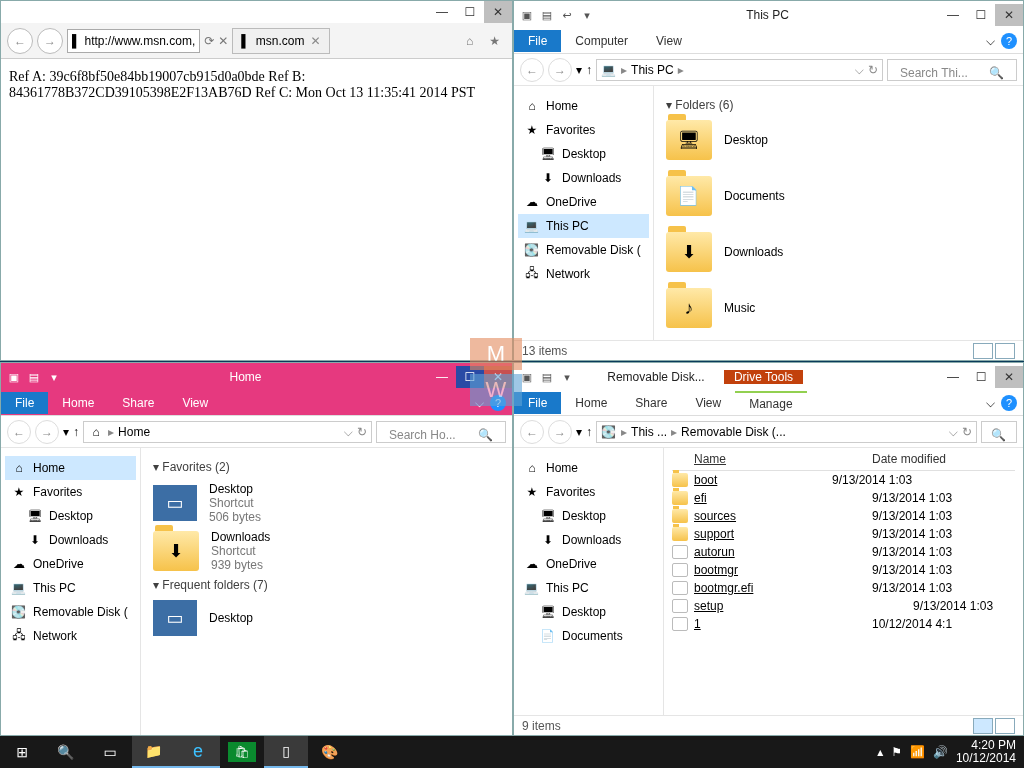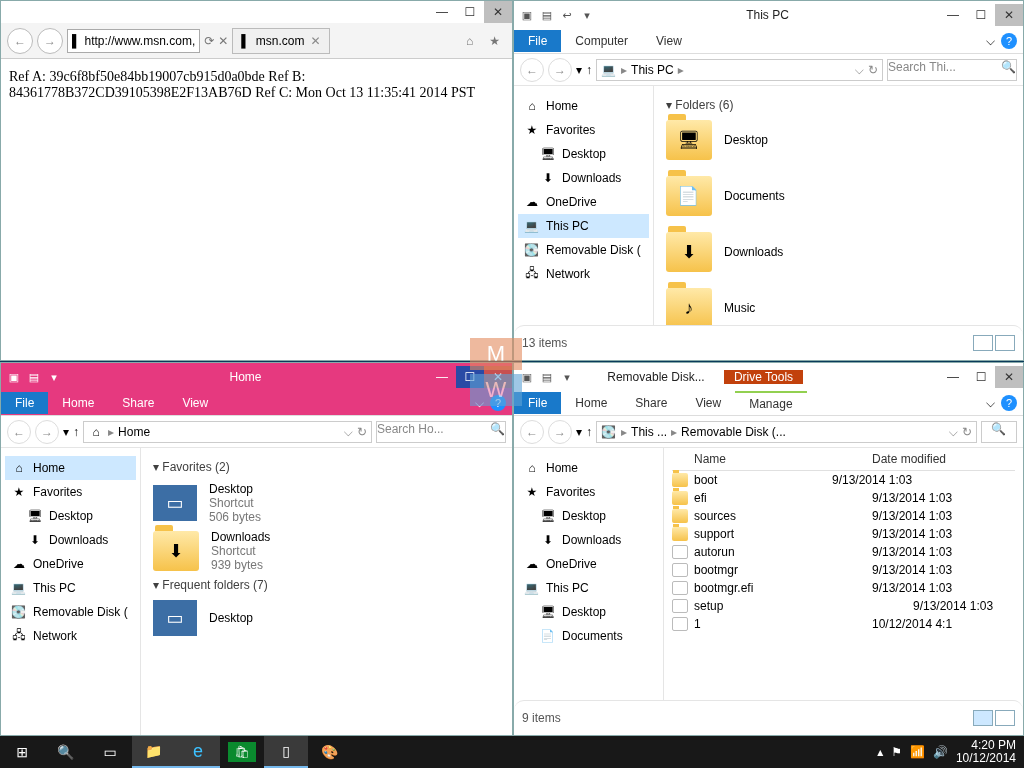--- a/index.html
+++ b/index.html
@@ -13,38 +13,38 @@
 .wbtn.close { background:#c75050; color:#fff; }
 .ribbon-tabs { height:25px; display:flex; align-items:center; border-bottom:1px solid #ddd; }
 .rtab { padding:4px 14px; font-size:12px; color:#333; }
 .rtab.file { background:#1979ca; color:#fff; }
 .ribbon-right { margin-left:auto; display:flex; align-items:center; gap:6px; padding-right:6px; }
 .help { width:16px; height:16px; border-radius:8px; background:#1e90ff; color:#fff; font-size:11px; text-align:center; line-height:16px; }
 .navbar { height:32px; border-bottom:1px solid #e5e5e5; display:flex; align-items:center; padding:0 6px; gap:4px; }
 .nvb { width:24px; height:24px; border:1px solid #ddd; border-radius:12px; display:flex; align-items:center; justify-content:center; color:#888; font-size:12px; }
 .addrbar { flex:1; height:22px; border:1px solid #ccc; display:flex; align-items:center; padding:0 4px; gap:4px; }
 .addrbar .seg { font-size:12px; }
-.searchbox { width:130px; height:22px; border:1px solid #ccc; display:flex; align-items:flex-start; padding:0 0; color:#888; }
+.searchbox { width:130px; height:22px; border:1px solid #ccc; display:flex; align-items:flex-end; padding:0 12px; color:#888; }
 .body { flex:1; display:flex; overflow:hidden; }
 .navpane { width:140px; border-right:1px solid #e5e5e5; padding:8px 4px; overflow:hidden; }
 .np-it { display:flex; align-items:center; gap:6px; padding:4px 6px; font-size:12px; }
 .np-it.sel { background:#cde8ff; }
 .np-ico { width:16px; height:16px; font-size:12px; display:flex; align-items:center; justify-content:center; }
 .content { flex:1; padding:8px 12px; overflow:hidden; }
 .grp-hdr { color:#404040; font-size:12px; margin:4px 0 8px; }
 .folder-row { display:flex; align-items:center; gap:12px; margin-bottom:16px; }
 .folder-ico { width:46px; height:40px; background:linear-gradient(#ffe9a8,#f6c24a); border-radius:3px; position:relative; display:flex; align-items:center; justify-content:center; font-size:18px; }
 .folder-ico::before { content:""; position:absolute; top:-6px; left:2px; width:18px; height:6px; background:#f6c24a; border-radius:2px 2px 0 0; }
-.statusbar { height:35px; border-top:1px solid #e5e5e5; display:flex; align-items:center; padding:0 8px; font-size:11px; color:#555;border-radius:10px; }
+.statusbar { height:20px; border-top:1px solid #e5e5e5; display:flex; align-items:center; padding:0 8px; font-size:11px; color:#555; }
 .statusbar .views { margin-left:auto; display:flex; gap:2px; }
 .vwbtn { width:20px; height:16px; border:1px solid #8ab; }
 .listview { display:flex; flex-direction:column; }
 .lv-hdr { display:flex; border-bottom:1px solid #e0e0e0; color:#333; padding:4px 0; }
 .lv-row { display:flex; padding:2px 0; align-items:center; }
-.lv-c1 { display:flex; align-items:center; gap:6px; }
+.lv-c1 { display:flex; align-items:center; gap:6px;text-decoration:underline; }
 .fic { width:16px; height:14px; background:linear-gradient(#ffe9a8,#f6c24a); border-radius:2px; position:relative; }
 .fic::before { content:""; position:absolute; top:-3px; left:1px; width:6px; height:3px; background:#f6c24a; }
 .fic.file { background:#fff; border:1px solid #bbb; }
 .fic.file::before { content:none; }
 .taskbar { position:absolute; left:0; right:0; bottom:0; height:32px; background:#181818; display:flex; align-items:center; }
 .tbtn { width:44px; height:32px; display:flex; align-items:center; justify-content:center; color:#fff; font-size:14px; }
 .tbtn.active { background:#3a3a3a; border-bottom:2px solid #76b9ed; }
 .tray { margin-left:auto; display:flex; align-items:center; gap:8px; color:#fff; padding:0 8px; }
 .tray .clock { text-align:right; font-size:11px; line-height:13px; }
 .watermark { position:absolute; left:470px; top:338px; width:60px; height:70px; opacity:.6; }

